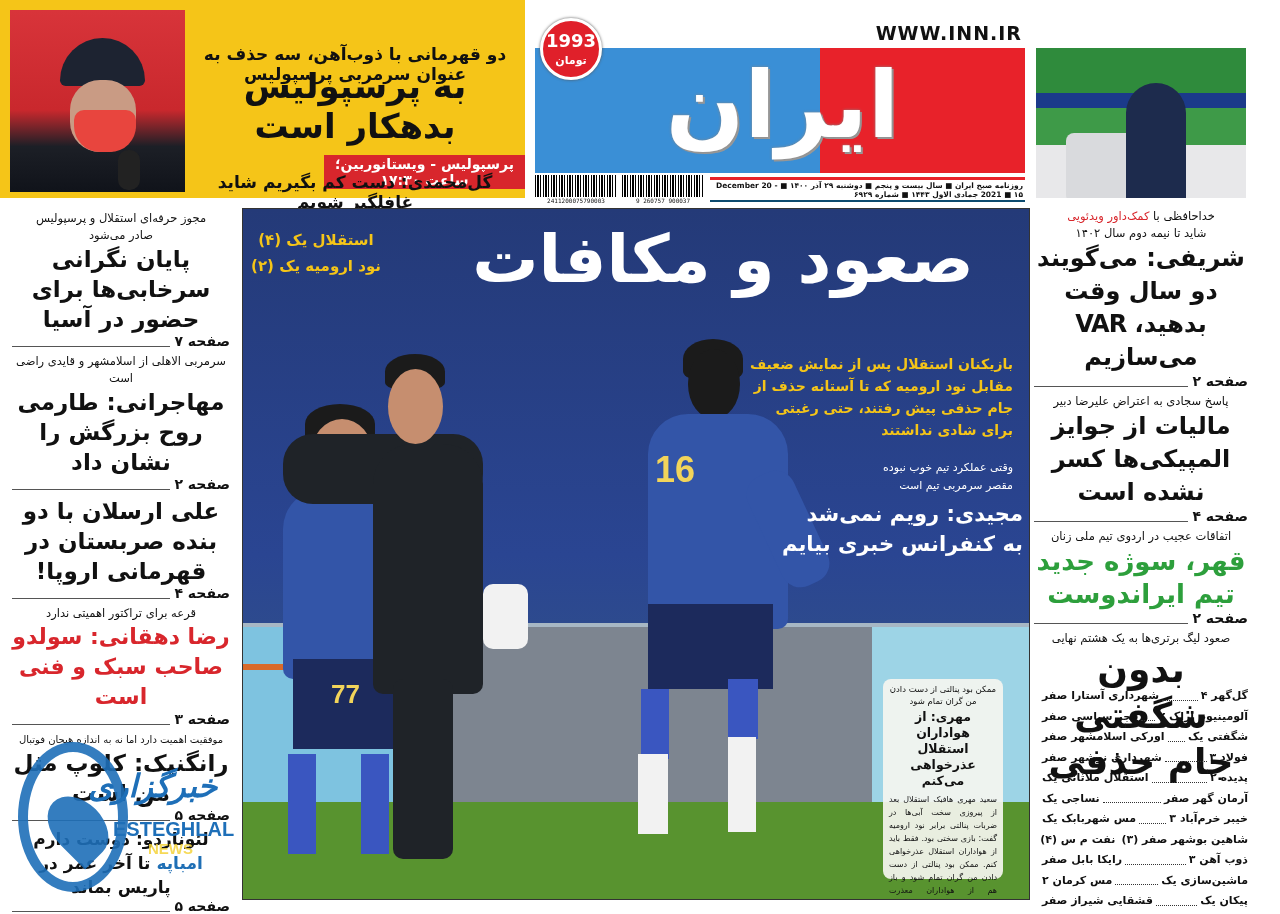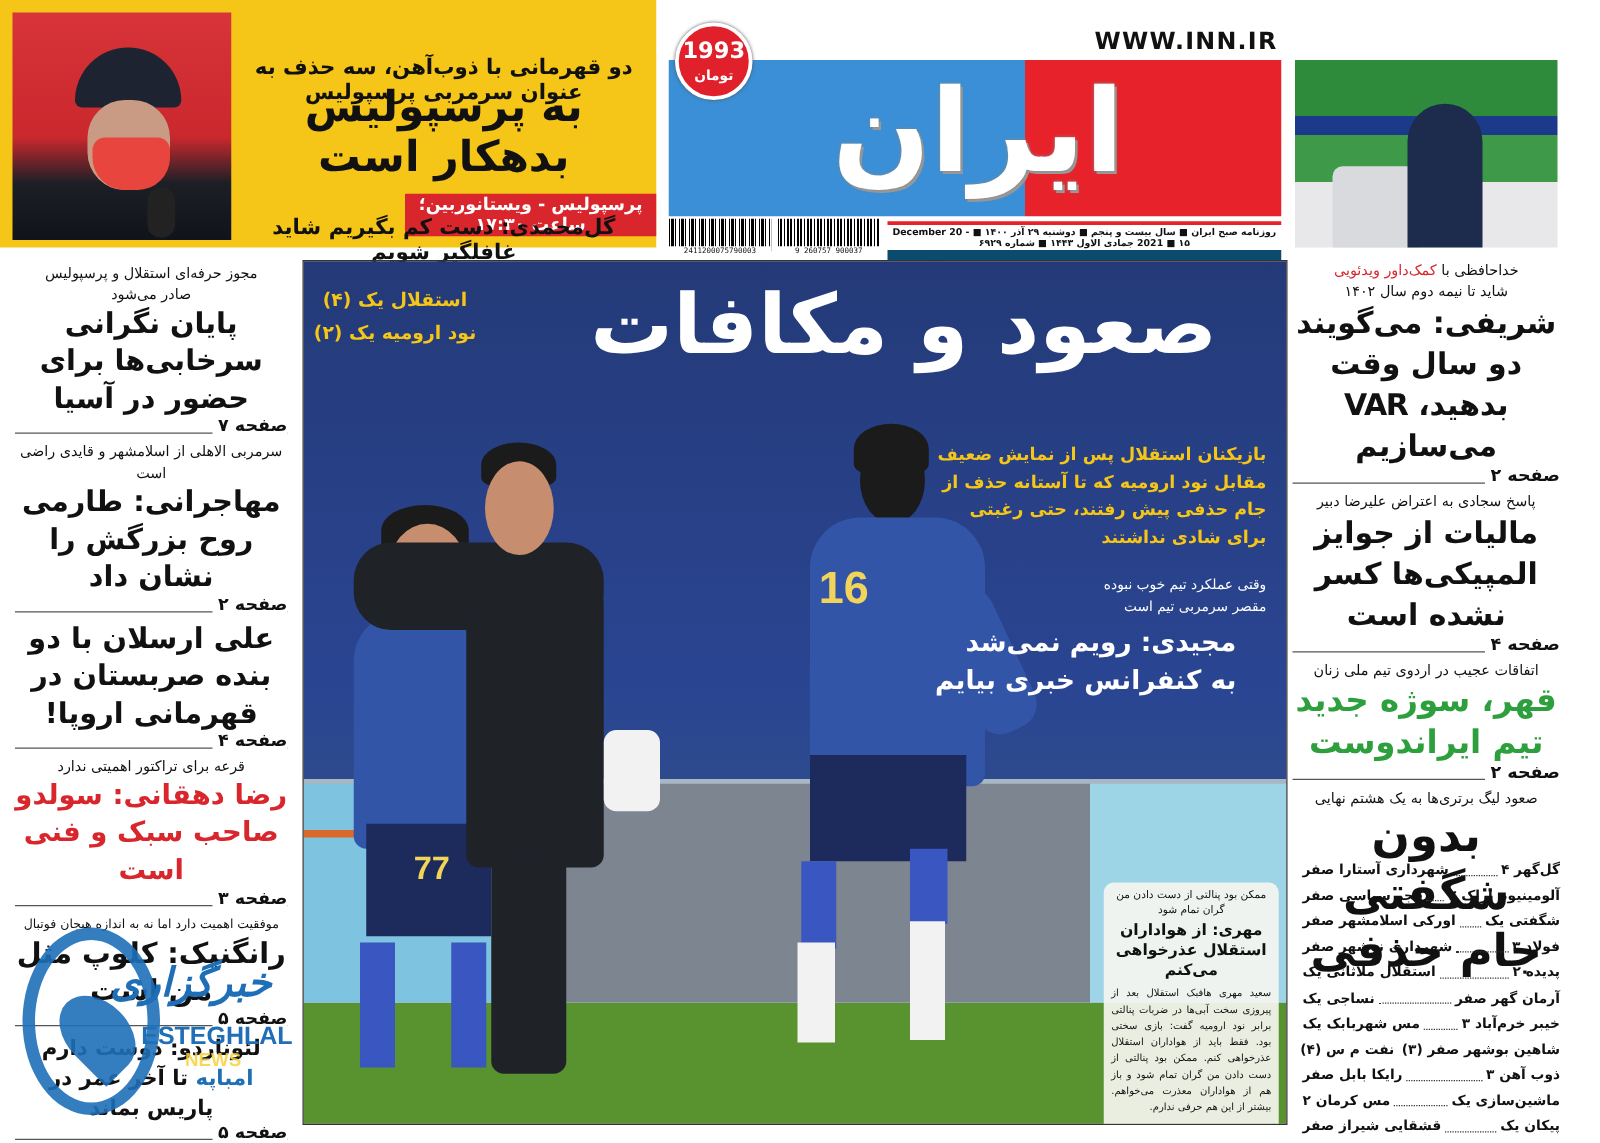--- a/index.html
+++ b/index.html
@@ -18,21 +18,21 @@
 #topbox .sub{position:absolute;left:195px;top:172px;width:320px;font-size:17px;font-weight:900}
 
 #masthead{position:absolute;left:530px;top:0;width:500px;height:200px}
 #mast-url{position:absolute;right:8px;top:22px;font-family:"DejaVu Sans",sans-serif;font-weight:900;font-size:19px;letter-spacing:1px}
 #mast-blue{position:absolute;left:5px;top:48px;width:285px;height:125px;background:#3a8fd6}
 #mast-red{position:absolute;left:290px;top:48px;width:205px;height:125px;background:#e8222a}
 #mast-logo{position:absolute;left:10px;top:42px;width:485px;height:128px;font-size:92px;font-weight:900;color:#fff;text-shadow:0 0 3px #888,2px 2px 0 #999;direction:rtl;text-align:center;line-height:128px}
 #price{position:absolute;left:10px;top:18px;width:62px;height:62px;border-radius:50%;background:#e0202a;border:3px solid #fff;box-shadow:0 0 3px #555;color:#fff;text-align:center;font-weight:900}
 #price .amt{font-size:18px;line-height:28px;margin-top:6px}
 #price .cur{font-size:11px;line-height:12px}
-#dateline{position:absolute;left:180px;top:177px;width:315px;font-size:7.5px;font-weight:bold;direction:rtl;text-align:center;border-top:3px solid #e8222a;border-bottom:8px solid #0c4a6e;padding:1px 2px}
+#dateline{position:absolute;left:180px;top:177px;width:315px;font-size:7.5px;font-weight:bold;direction:rtl;text-align:right;border-top:3px solid #e8222a;border-bottom:2px solid #0c4a6e;padding:1px 2px}
 .barcode{position:absolute;top:175px;height:26px;background:repeating-linear-gradient(90deg,#000 0 1px,#fff 1px 2px,#000 2px 4px,#fff 4px 5px,#000 5px 6px,#fff 6px 8px)}
 .barcode span{position:absolute;bottom:-3px;left:0;right:0;background:#fff;font-size:6px;text-align:center;font-family:"DejaVu Sans Mono",monospace}
 
 #photo-var{position:absolute;left:1036px;top:48px;width:210px;height:150px;background:linear-gradient(180deg,#2f8b3c 0 30%,#1b3a8a 30% 40%,#3e9a48 40% 65%,#e8e8ea 65% 100%);overflow:hidden}
 #photo-var .man{position:absolute;left:90px;top:35px;width:60px;height:120px;background:#1d2b4d;border-radius:30px 30px 0 0}
 #photo-var .chair{position:absolute;left:30px;top:85px;width:70px;height:70px;background:#d9dadd;border-radius:8px}
 
 #rightcol{position:absolute;left:1034px;top:208px;width:214px;direction:rtl;text-align:center}
 .kick{font-size:11.5px;line-height:17px}
 .hl{font-weight:900;line-height:33px;letter-spacing:-1px}
@@ -57,22 +57,22 @@
 .head{position:absolute;background:#c68e6f;border-radius:50%}
 .hair{position:absolute;background:#1b1b1b;border-radius:50% 50% 20% 20%}
 .shorts{position:absolute;background:#1c2a5c}
 .sock{position:absolute;background:#3a56c0}
 .wsock{position:absolute;background:#f2f2f2}
 .num{position:absolute;color:#f2d45a;font-weight:900;font-family:"Liberation Sans",sans-serif}
 #main-title{position:absolute;left:190px;top:12px;width:580px;font-size:66px;font-weight:900;color:#fff;direction:rtl;text-align:center;letter-spacing:-2px}
 #scoreline{position:absolute;left:8px;top:18px;width:130px;font-size:15px;font-weight:900;color:#f5c518;direction:rtl;text-align:center;line-height:26px}
 #main-lede{position:absolute;left:505px;top:144px;width:265px;font-size:14px;font-weight:900;color:#f5c518;direction:rtl;text-align:right;line-height:22px}
 #main-kicker{position:absolute;left:505px;top:250px;width:265px;font-size:11px;color:#fff;direction:rtl;text-align:right;line-height:18px}
-#main-sub{position:absolute;left:481px;top:290px;width:265px;font-size:21px;font-weight:900;color:#fff;direction:rtl;text-align:right;line-height:30px}
-#boxout{position:absolute;left:640px;top:497px;width:140px;height:200px;background:rgba(245,245,240,0.92);border-radius:8px;direction:rtl;text-align:center;padding:4px 6px}
+#main-sub{position:absolute;left:515px;top:290px;width:265px;font-size:21px;font-weight:900;color:#fff;direction:rtl;text-align:right;line-height:30px}
+#boxout{position:absolute;left:640px;top:470px;width:120px;height:200px;background:rgba(245,245,240,0.92);border-radius:8px;direction:rtl;text-align:center;padding:4px 6px}
 #boxout .bk{font-size:8.5px;line-height:12px}
 #boxout .bh{font-size:12.5px;font-weight:900;line-height:16px;margin-top:2px}
 #boxout .bb{font-size:8px;line-height:13px;text-align:justify;margin-top:4px}
 
 #watermark{position:absolute;left:18px;top:742px;width:220px;height:160px}
 #wm-pin{position:absolute;left:0;top:0;width:110px;height:150px;border:10px solid #1e6fb8;border-radius:50% 50% 50% 50%;opacity:.9}
 #wm-pin2{position:absolute;left:35px;top:50px;width:50px;height:70px;background:#1e6fb8;border-radius:50% 50% 50% 0;transform:rotate(-45deg);opacity:.9}
 #wm-fa{position:absolute;left:70px;top:25px;width:140px;font-size:32px;font-weight:900;font-style:italic;color:#1e6fb8;direction:rtl;text-align:left}
 #wm-en{position:absolute;left:95px;top:76px;font-size:20px;font-weight:900;color:#1e6fb8;font-family:"Liberation Sans",sans-serif}
 #wm-news{position:absolute;left:130px;top:98px;font-size:15px;font-weight:900;color:#f5d33a;font-family:"Liberation Sans",sans-serif;opacity:.85}

